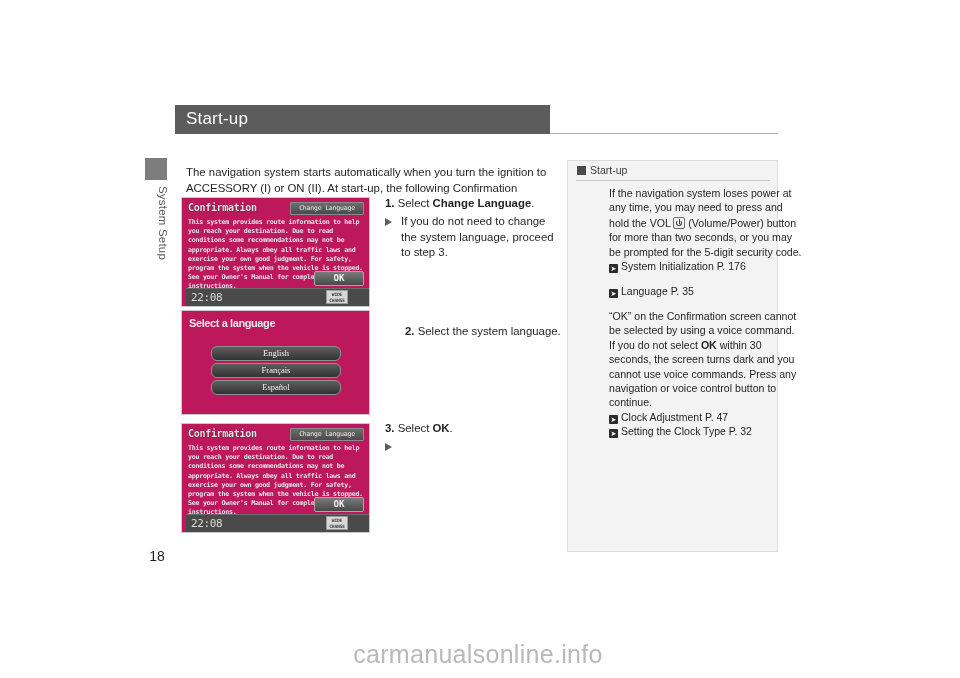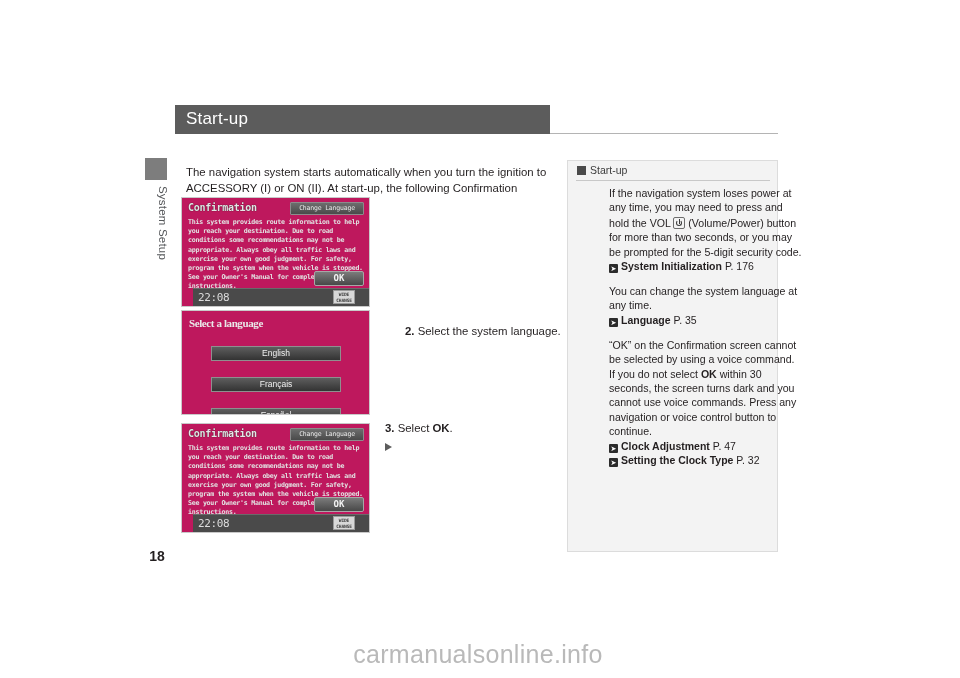--- a/index.html
+++ b/index.html
@@ -45,21 +45,21 @@
     text-orientation: mixed;
     white-space: nowrap;
   }
   .page-number {
     position: absolute;
     left: 143px;
     top: 548px;
     width: 28px;
     text-align: center;
     font-size: 14px;
-    font-weight: bold;
+    font-weight: normal;
     color: #231f20;
   }
 
   
   .title-rule {
     position: absolute;
     left: 175px;
     top: 133px;
     width: 603px;
     height: 1px;
@@ -159,21 +159,21 @@
     box-sizing: border-box;
     color: #f2f2f2;
     font-family: "DejaVu Sans Mono", monospace;
     font-size: 9px;
     font-weight: bold;
     text-align: center;
     line-height: 13px;
   }
   .nav-statusbar {
     position: absolute;
-    left: 11px;
+    left: 4px;
     bottom: 0;
     width: 100%;
     height: 17px;
     background: #4a4a4a;
     border-top: 1px solid #6a6a6a;
   }
   .nav-clock {
     position: absolute;
     left: 5px;
     top: 2px;
@@ -200,40 +200,40 @@
     padding-top: 1px;
     letter-spacing: -.2px;
   }
 
   
   .lang-title {
     position: absolute;
     left: 7px;
     top: 6px;
     color: #e9e9e9;
-    font-family: Liberation Serif, serif;
+    font-family: Liberation Sans, sans-serif;
     font-size: 11px;
     font-weight: bold;
     letter-spacing: -.4px;
   }
   .lang-list {
     position: absolute;
     left: 29px;
     top: 35px;
     width: 130px;
   }
   .lang-btn {
     height: 15px;
-    margin-bottom: 16px;
+    margin-bottom: 2px;
     background: linear-gradient(#5e5e5e, #333333);
     border: 1px solid #8f8f8f;
-    border-radius: 0;
+    border-radius: 6px;
     box-sizing: border-box;
     color: #f0f0f0;
-    font-family: Liberation Sans, sans-serif;
+    font-family: Liberation Serif, serif;
     font-size: 8.5px;
     text-align: center;
     line-height: 13px;
   }
 
   
   .steps {
     position: absolute;
     left: 385px;
     width: 170px;
@@ -321,21 +321,21 @@
     background: #2b2b2b;
     color: #ffffff;
     font-size: 7px;
     line-height: 9px;
     text-align: center;
     margin-right: 3px;
     position: relative;
     top: 1px;
     border-radius: 1px;
   }
-  .ref-name { font-weight: bold; }
+  .ref-name { font-weight: normal; }
   .power-icon {
     display: inline-block;
     width: 12px;
     height: 12px;
     border: 1px solid #6d6d6d;
     border-radius: 2px;
     position: relative;
     top: 2px;
     box-sizing: border-box;
   }
@@ -417,20 +417,30 @@
     <div class="nav-ok">OK</div>
     <div class="nav-statusbar">
       <div class="nav-clock">22:08</div>
       <div class="nav-badge">
         <div>WIDE</div>
         <div>CHANGE</div>
       </div>
     </div>
   </div>
 
+  <div class="steps step-1">
+    <div class="step-head">
+      <span class="step-num">1.</span>
+      <span>Select </span><span class="step-bold">Change Language</span><span>.</span>
+    </div>
+    <div class="step-sub">
+      <span class="tri"></span>
+      <span>If you do not need to change the system language, proceed to step 3.</span>
+    </div>
+  </div>
 
   <div class="steps step-2">
     <div class="step-head">
       <span class="step-num">2.</span>
       <span>Select the system language.</span>
     </div>
   </div>
 
   <div class="steps step-3">
     <div class="step-head">
@@ -450,21 +460,20 @@
     <div class="note-body">
 
       <div class="note-para">
         <span>If the navigation system loses power at any time, you may need to press and hold the VOL </span><span class="power-icon"></span><span> (Volume/Power) button for more than two seconds, or you may be prompted for the 5-digit security code.</span>
         <div class="ref-line">
           <span class="ref-icon">➤</span><span class="ref-name">System Initialization</span> <span>P. 176</span>
         </div>
       </div>
 
       <div class="note-para">
-        <span>You can change the system language at any time.</span>
         <div class="ref-line">
           <span class="ref-icon">➤</span><span class="ref-name">Language</span> <span>P. 35</span>
         </div>
       </div>
 
       <div class="note-para">
         <span>“OK” on the Confirmation screen cannot be selected by using a voice command. If you do not select </span><span class="bold">OK</span><span> within 30 seconds, the screen turns dark and you cannot use voice commands. Press any navigation or voice control button to continue.</span>
         <div class="ref-line">
           <span class="ref-icon">➤</span><span class="ref-name">Clock Adjustment</span> <span>P. 47</span>
         </div>

